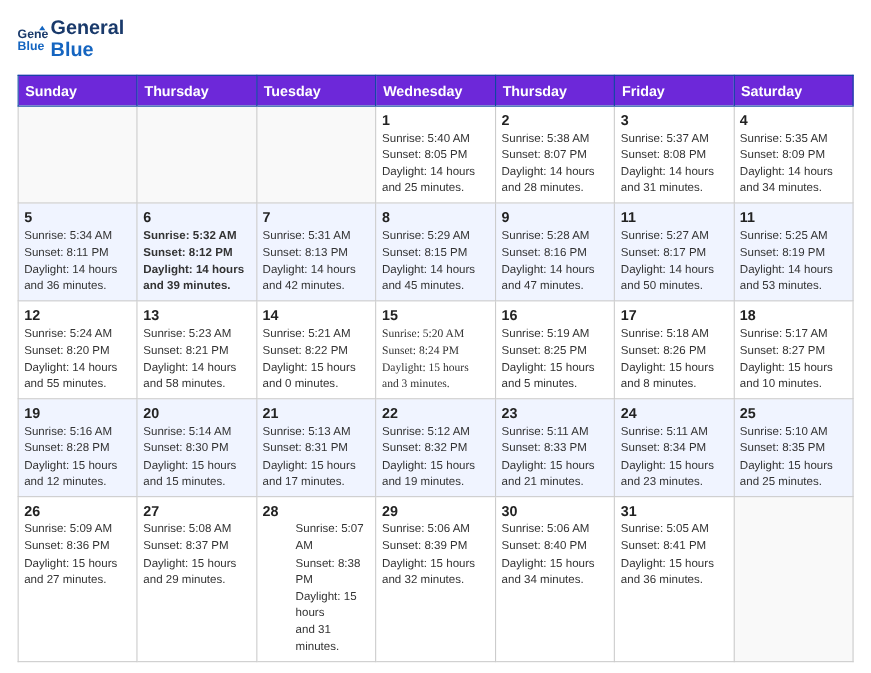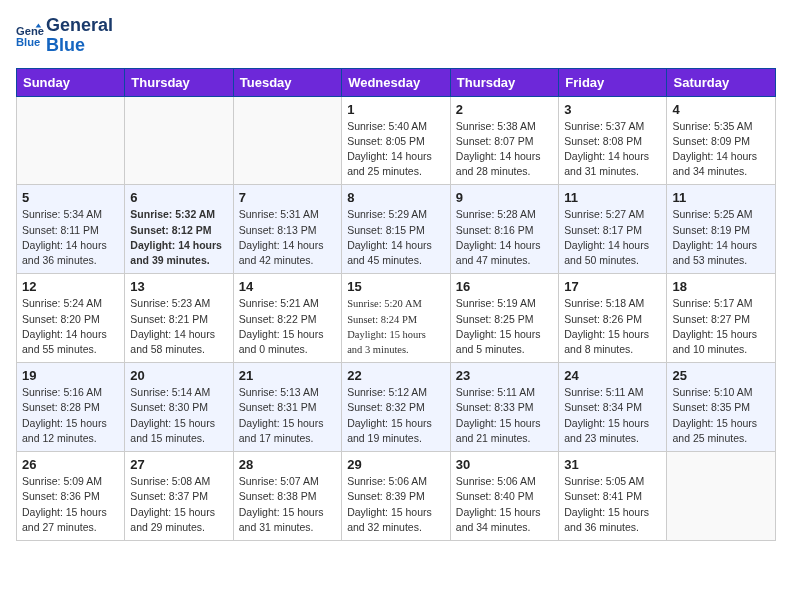--- a/index.html
+++ b/index.html
@@ -312,21 +312,21 @@
         </td>
         <td>
           <span class="day-num">27</span>
           <div class="day-info" style="white-space: pre-line;">Sunrise: 5:08 AM
 Sunset: 8:37 PM
 Daylight: 15 hours
 and 29 minutes.</div>
         </td>
         <td>
           <span class="day-num">28</span>
-          <div class="day-info" style="white-space: pre-line;">Sunrise: 5:07 AM
+          <div class="day-info" style="white-space: pre-line; margin-left: 30px;">Sunrise: 5:07 AM
 Sunset: 8:38 PM
 Daylight: 15 hours
 and 31 minutes.</div>
         </td>
         <td>
           <span class="day-num">29</span>
           <div class="day-info" style="white-space: pre-line;">Sunrise: 5:06 AM
 Sunset: 8:39 PM
 Daylight: 15 hours
 and 32 minutes.</div>

